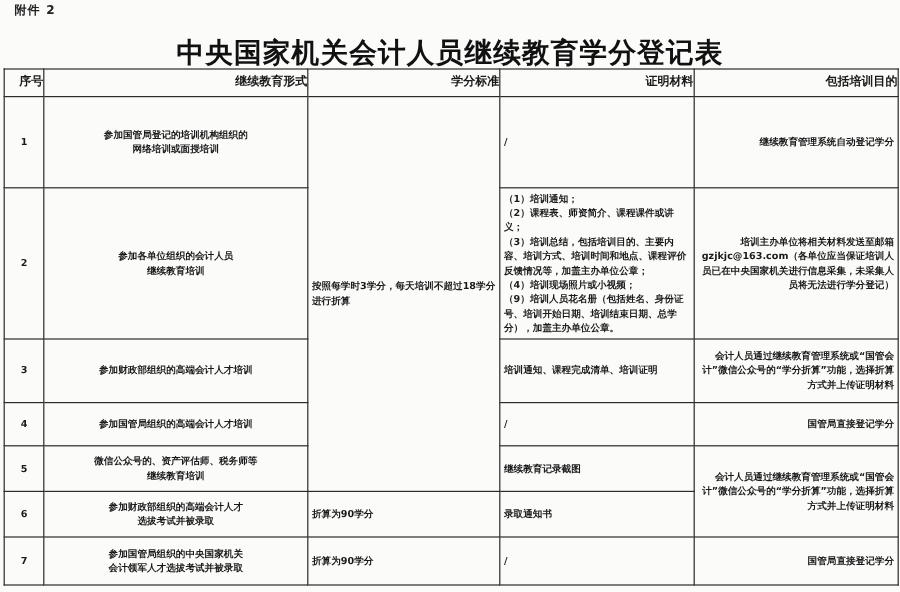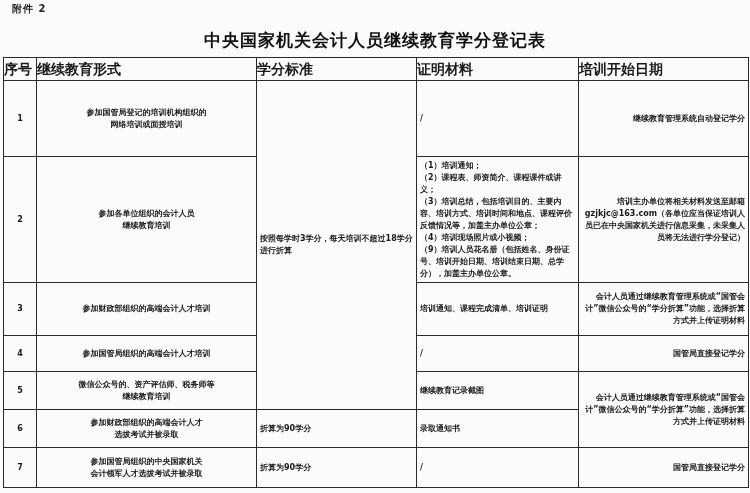--- a/index.html
+++ b/index.html
@@ -24,21 +24,21 @@
     letter-spacing: 1px;
     color: #222;
   }
   .doc-title {
     position: absolute;
     left: 0;
     width: 750px;
     top: 29px;
     text-align: center;
     font-family: "DejaVu Serif", serif;
-    font-size: 17px;
+    font-size: 23px;
     font-weight: bold;
     letter-spacing: 1px;
     color: #111;
   }
   table.grid {
     position: absolute;
     left: 3px;
     top: 57px;
     width: 745px;
     border-collapse: collapse;
@@ -46,23 +46,23 @@
   }
   table.grid td, table.grid th {
     border: 1.5px solid #2a2a2a;
     padding: 0 3px;
     font-size: 8px;
     line-height: 12px;
     vertical-align: middle;
     overflow: hidden;
   }
   table.grid th {
-    font-size: 14px;
+    font-size: 10px;
     font-weight: bold;
-    text-align: left;
+    text-align: right;
     height: 22px;
     padding: 0;
     margin-left: 34px;
   }
   .c-no { text-align: center; font-weight: bold; }
   .c-form { text-align: center; font-weight: bold; margin-left: 32px; }
   .c-credit { text-align: left; font-weight: bold; margin-left: 28px; }
   .c-proof { text-align: left; font-weight: bold; }
   .c-method { text-align: right; font-weight: bold; }
   .proof-line { display: block; }
@@ -80,21 +80,21 @@
     <col style="width:160px">
     <col style="width:162px">
     <col style="width:170px">
   </colgroup>
   <thead>
     <tr>
       <th>序号</th>
       <th>继续教育形式</th>
       <th>学分标准</th>
       <th>证明材料</th>
-      <th>培训开始日期</th>
+      <th>包括培训目的</th>
     </tr>
   </thead>
   <tbody>
 
     <tr style="height:76px">
       <td class="c-no">1</td>
       <td class="c-form">
         <span class="proof-line">参加国管局登记的培训机构组织的</span>
         <span class="proof-line">网络培训或面授培训</span>
       </td>

